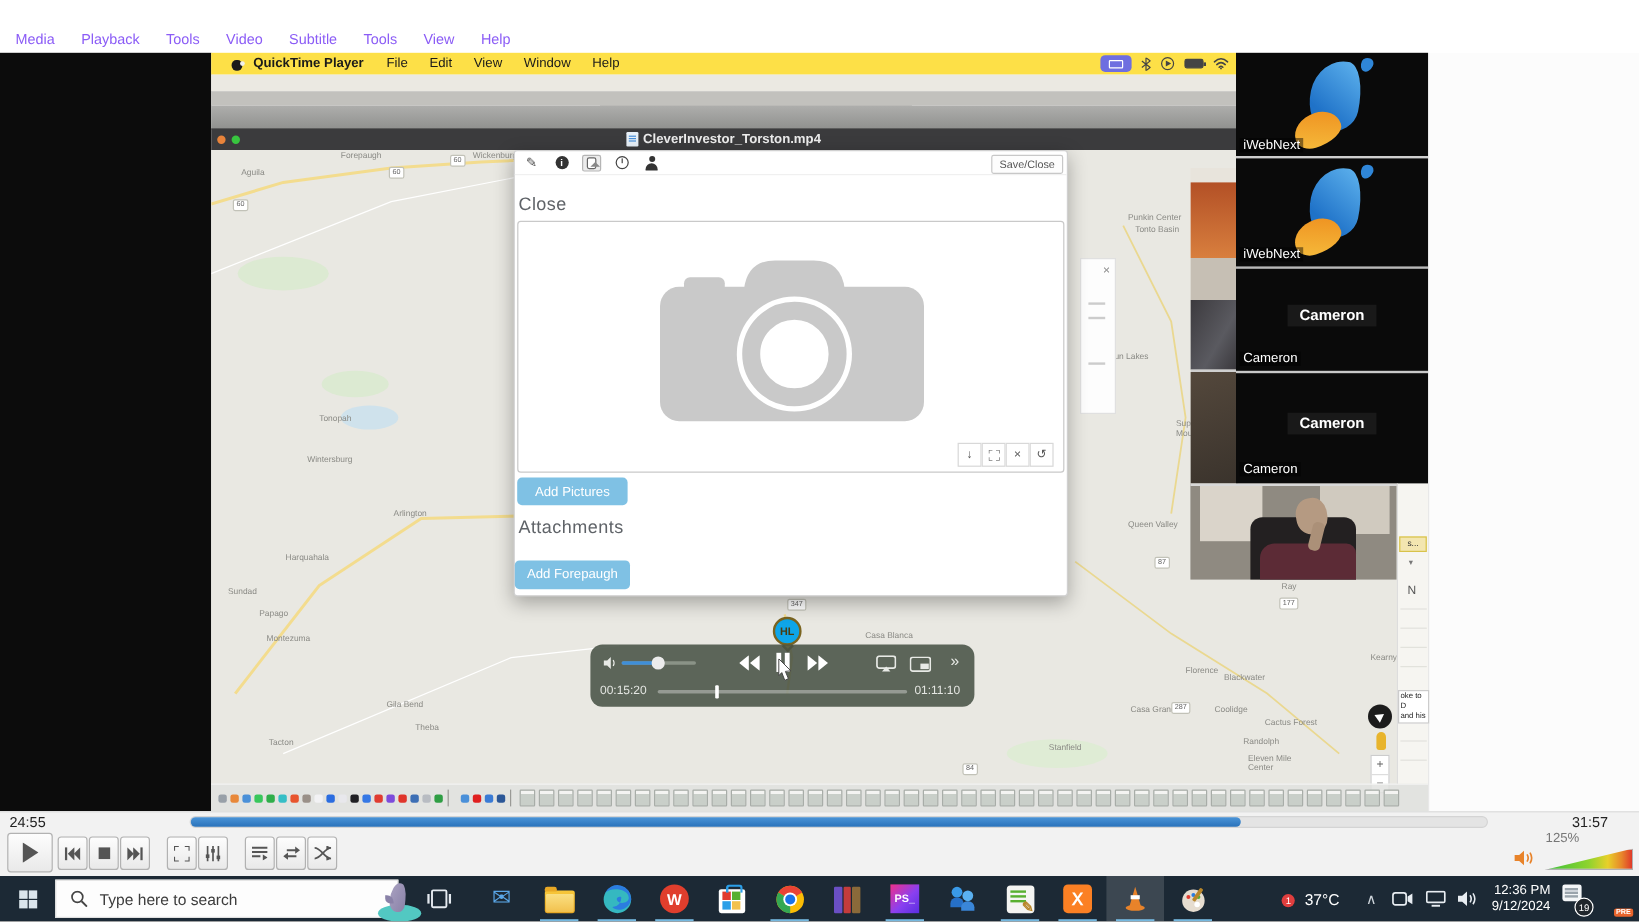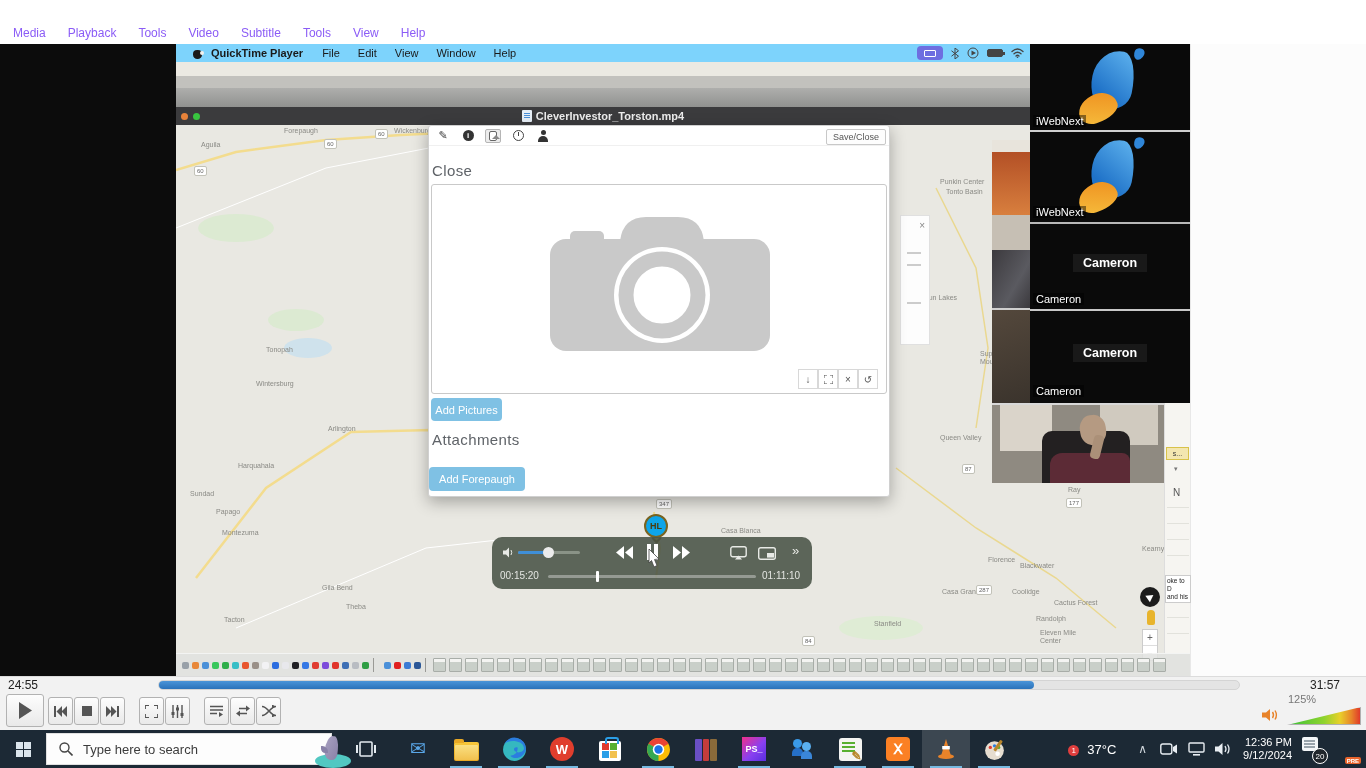--- a/index.html
+++ b/index.html
@@ -14,21 +14,21 @@
   .vlc-wc span{width:45px;height:22px;display:flex;align-items:center;justify-content:center;font-size:11px;color:#333;cursor:default;}
   .vlc-menubar{left:0;top:22px;width:1366px;height:22px;background:#fff;display:flex;align-items:center;padding-left:2px;}
   .vlc-menubar .mi{font-size:12px;color:#8b5cf6;padding:3px 11px;}
 
   
   .videoarea{left:0;top:44px;width:1366px;height:632px;background:#fcfcfc;overflow:hidden;}
   .black-left{left:0;top:44px;width:176px;height:632px;background:#0c0c0c;}
   .white-right{left:1190px;top:44px;width:176px;height:632px;background:#fcfcfc;border-left:1px solid #e8e8e8;}
 
   
-  .qt-menubar{left:176px;top:44px;width:854px;height:18px;background:#7dd3fc;display:flex;align-items:center;font-size:11px;color:#1a1a1a;}
+  .qt-menubar{left:176px;top:44px;width:854px;height:18px;background:#fde047;display:flex;align-items:center;font-size:11px;color:#1a1a1a;}
   .qt-menubar .app{font-weight:bold;margin:0 10px 0 8px;}
   .qt-menubar .qmi{margin:0 9px;}
   .apple{width:11px;height:11px;margin-left:16px;position:relative;}
   .apple:before{content:"";position:absolute;left:1px;top:2px;width:9px;height:9px;background:#1a1a1a;border-radius:45% 45% 48% 48%;}
   .apple:after{content:"";position:absolute;right:-1px;top:3px;width:4px;height:4px;background:#f2f1ec;border-radius:50%;}
   .qt-mb-right{position:absolute;right:6px;top:2px;display:flex;align-items:center;gap:8px;}
   .rec-pill{width:26px;height:14px;background:#6e6ee0;border-radius:4px;display:flex;align-items:center;justify-content:center;}
   .rec-pill i{display:block;width:12px;height:7px;border:1px solid #fff;border-radius:1px;}
   .batt{width:16px;height:8px;border:1px solid #444;border-radius:2px;position:relative;background:#444;}
   .batt:after{content:"";position:absolute;right:-3px;top:2px;width:2px;height:3px;background:#444;}
@@ -368,21 +368,21 @@
         <span>↓</span>
         <span>
             <svg width="9" height="9" viewBox="0 0 9 9">
               <path d="M0 3 V0 H3 M6 0 H9 V3 M9 6 V9 H6 M3 9 H0 V6" stroke="#555" fill="none"></path>
             </svg>
           </span>
         <span>×</span>
         <span>↺</span>
       </div>
     </div>
-    <div class="btn-blue" style="left:2px;top:272px;width:71px;height:23px">Add Pictures</div>
+    <div class="btn-blue" style="left:2px;top:272px;width:92px;height:23px">Add Pictures</div>
     <div class="dlg-h" style="top:305px">Attachments</div>
     <div class="btn-blue" style="left:0px;top:341px;width:96px;height:24px">Add Forepaugh</div>
   </div>
 
   <div class="abs qt-ctl">
     <svg width="12" height="11" viewBox="0 0 12 11" style="position:absolute;left:11px;top:10px">
       <polygon points="0,3.5 3,3.5 6,0.5 6,10.5 3,7.5 0,7.5" fill="#e8eae6"></polygon>
         <path d="M8 3 Q9.5 5.5 8 8" stroke="#e8eae6" fill="none"></path>
     </svg>
     <div class="vol-track">
@@ -771,21 +771,21 @@
           <path d="M10 4 Q12 7 10 10 M12.5 2.5 Q15.5 7 12.5 11.5" stroke="#e8edf2" stroke-width="1.3" fill="none"></path>
         </svg>
       <span class="clock2">
         <div>12:36 PM</div>
         <div>9/12/2024</div>
       </span>
       <span class="notif">
         <span class="sq">
             <i></i>
           </span>
-        <span class="b19">20</span>
+        <span class="b19">19</span>
       </span>
       <span class="copilot" style="margin:0 8px 0 4px">
         <span class="blob"></span>
         <span class="pre">PRE</span>
       </span>
     </div>
   </div>
 
 </div>
 

